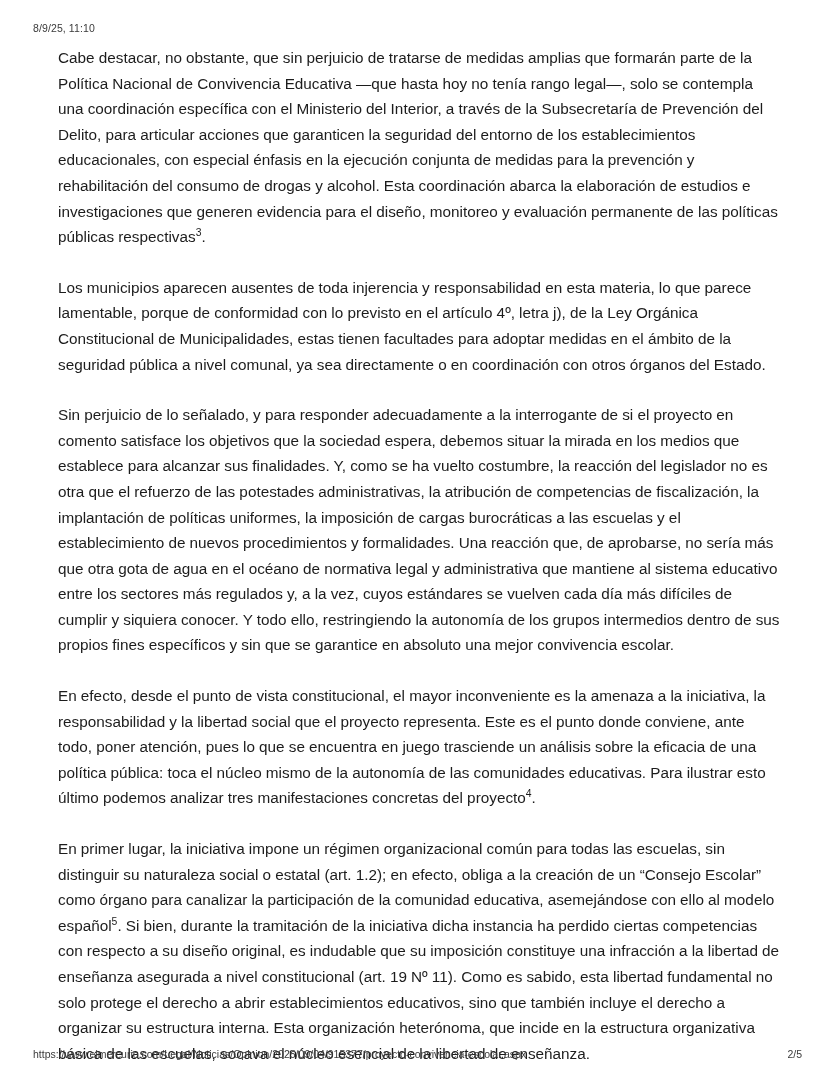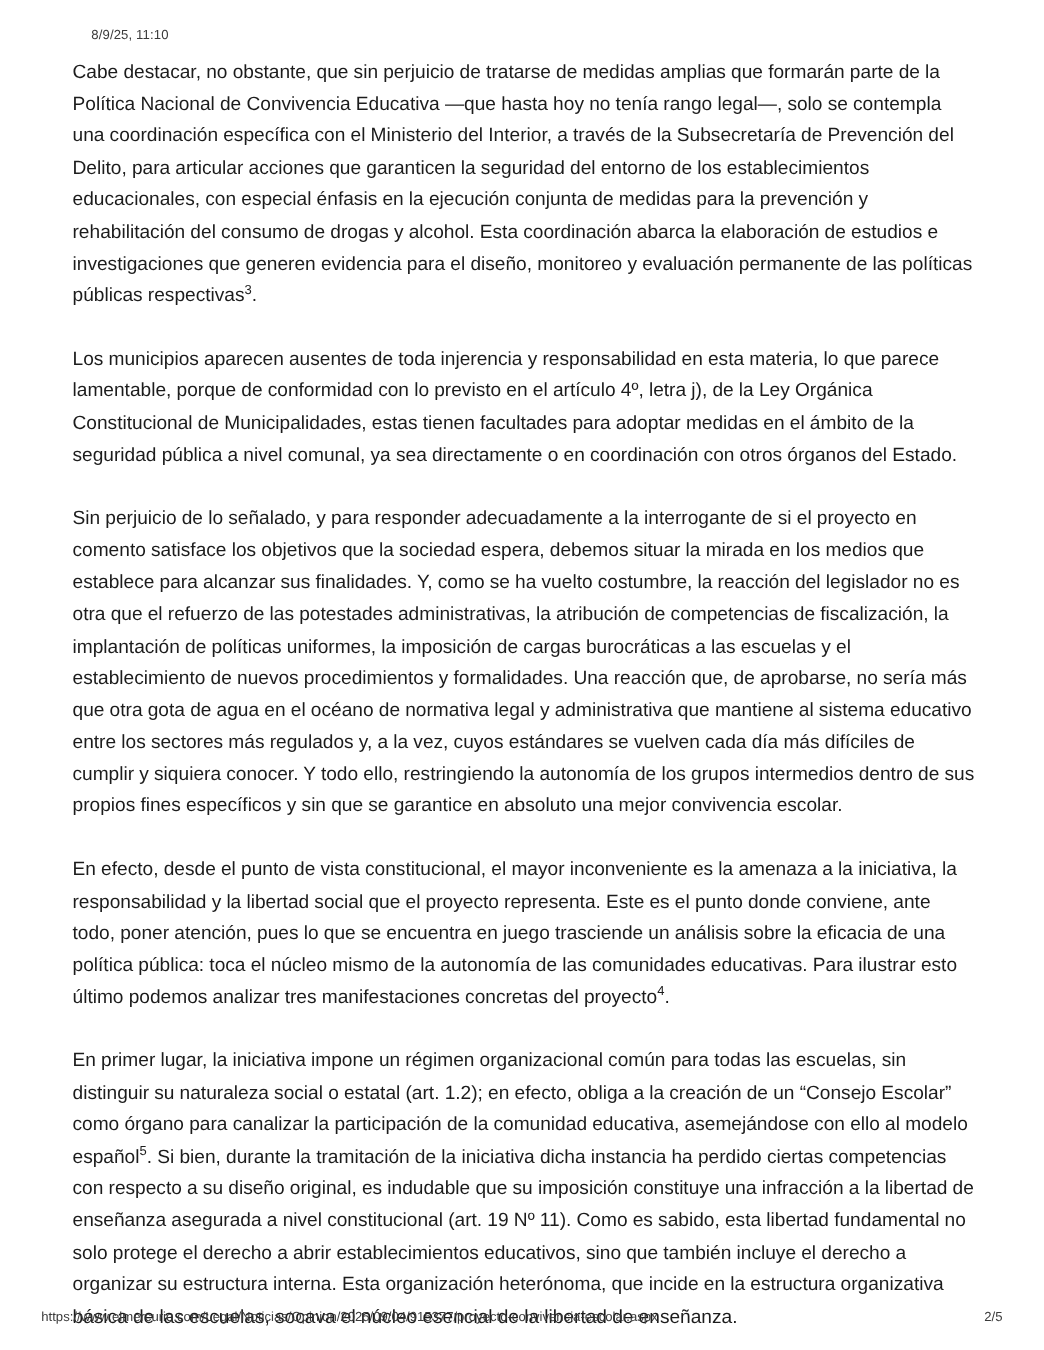--- a/index.html
+++ b/index.html
@@ -22,21 +22,20 @@
     position: absolute;
     top: 20px;
     left: 33px;
     right: 22px;
     height: 16px;
     display: flex;
     align-items: center;
     font-size: 10.5px;
     color: #3a3a3a;
     letter-spacing: 0.01em;
-    margin-left: 40px;
   }
   .print-header .hdr-date {
     white-space: nowrap;
   }
   .print-header .hdr-title {
     position: absolute;
     left: 0;
     right: 0;
     text-align: center;
     white-space: nowrap;

